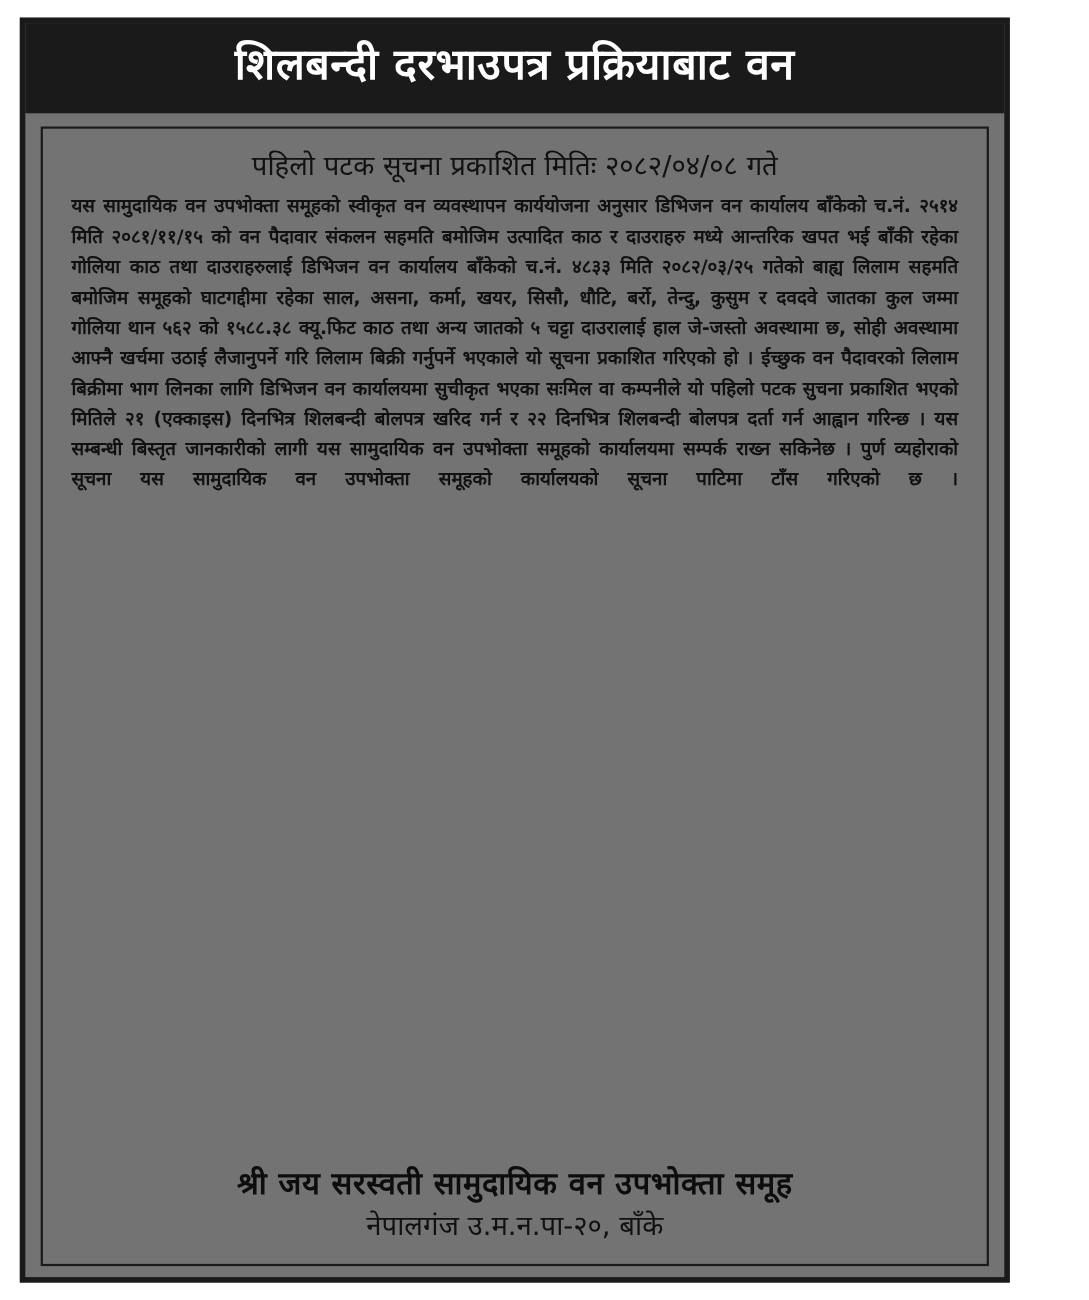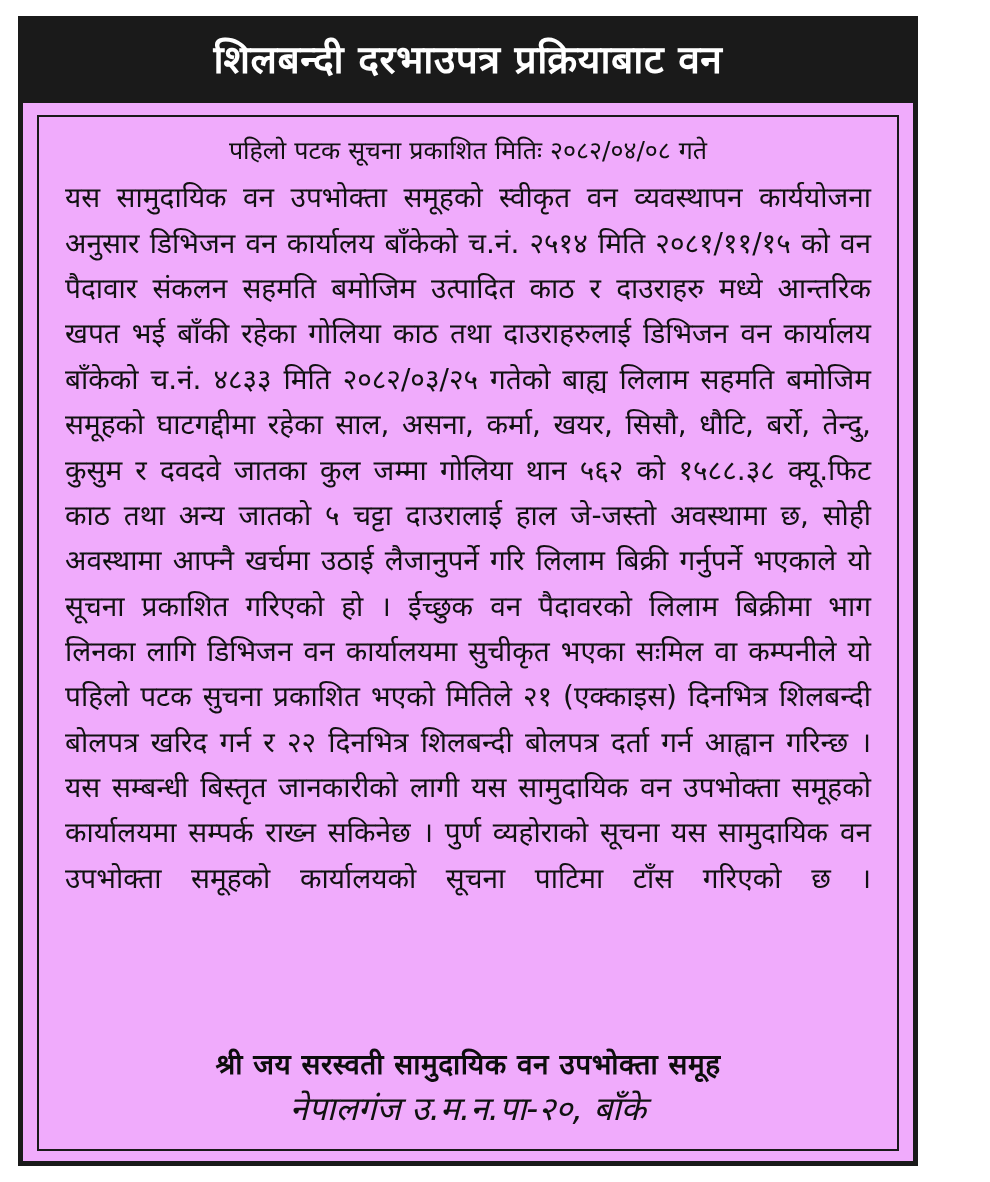--- a/index.html
+++ b/index.html
@@ -18,21 +18,21 @@
     position: relative;
     overflow: hidden;
   }
   .notice {
     position: absolute;
     left: 18px;
     top: 16px;
     width: 900px;
     height: 1150px;
     box-sizing: border-box;
-    background: #f0abfc;
+    background: #737373;
     border: 5px solid #1a1a1a;
     display: flex;
     flex-direction: column;
   }
   .header-band {
     background: #1a1a1a;
     color: #ffffff;
     padding: 14px 20px 18px 20px;
     text-align: center;
   }
@@ -61,50 +61,50 @@
   .pub-date {
     font-family: "DejaVu Sans", sans-serif;
     font-size: 25px;
     text-align: center;
     color: #111;
     margin-bottom: 8px;
     line-height: 1.3;
   }
   .para {
     font-family: "DejaVu Sans", sans-serif;
-    font-size: 28px;
+    font-size: 17px;
     line-height: 1.62;
     color: #111;
     text-align: justify;
     text-align-last: justify;
     word-spacing: 0.5px;
+    font-weight: bold;
   }
   .spacer {
     flex: 1;
     min-height: 10px;
   }
   .footer {
     text-align: center;
     padding-bottom: 4px;
   }
   .org-name {
     font-family: "DejaVu Sans", sans-serif;
     font-weight: bold;
     font-size: 28px;
     color: #0d0d0d;
     letter-spacing: 0.5px;
     line-height: 1.25;
     margin-bottom: 6px;
   }
   .org-address {
     font-family: "DejaVu Sans", sans-serif;
-    font-size: 33px;
+    font-size: 25px;
     color: #111;
     line-height: 1.3;
-    font-style: italic;
   }
 </style>
 </head>
 <body>
 
 <div class="page">
   <div class="notice">
 
     <div class="header-band">
       <div class="header-line">शिलबन्दी दरभाउपत्र प्रक्रियाबाट वन</div>

